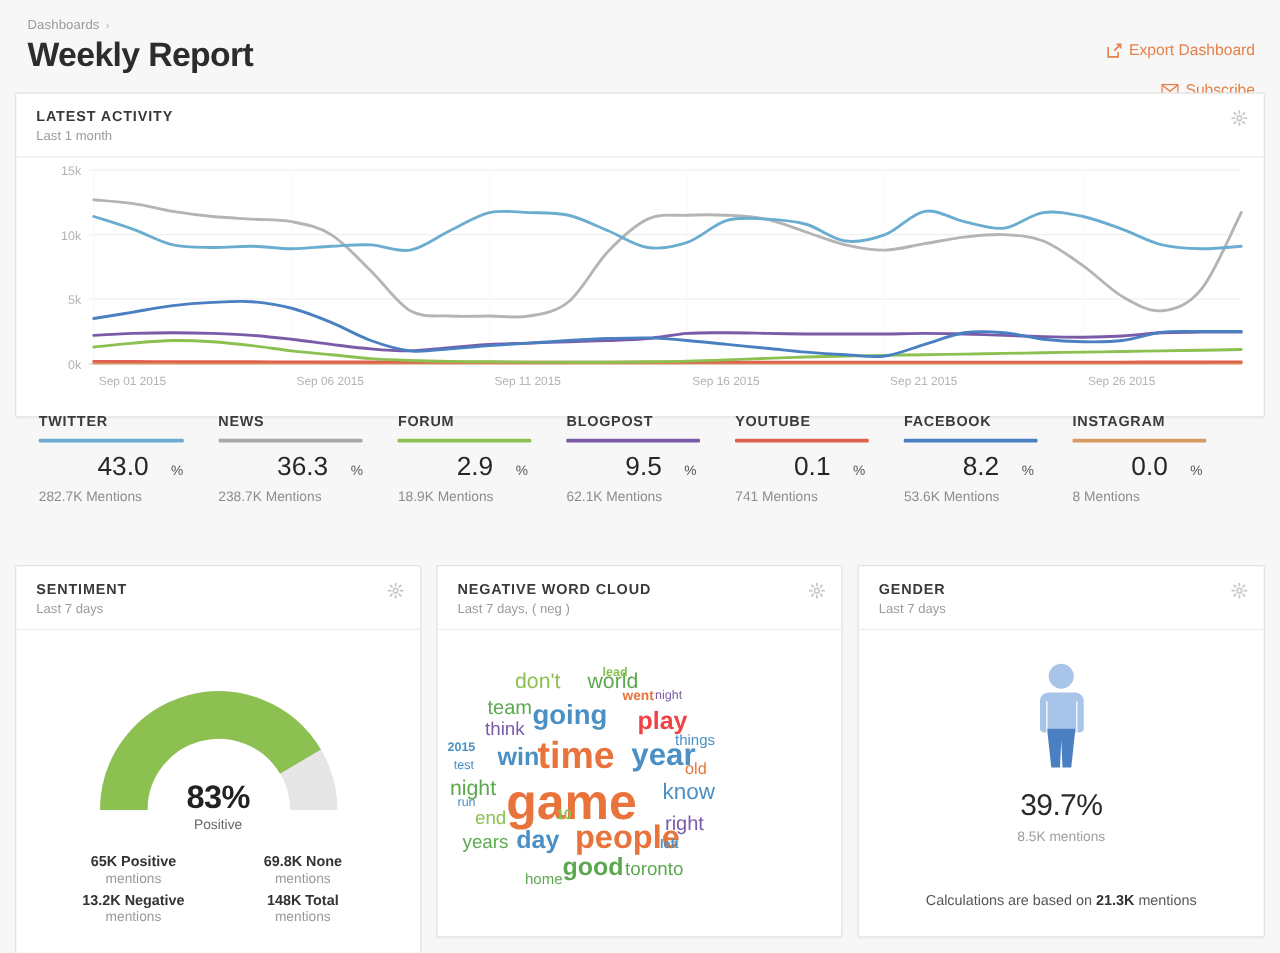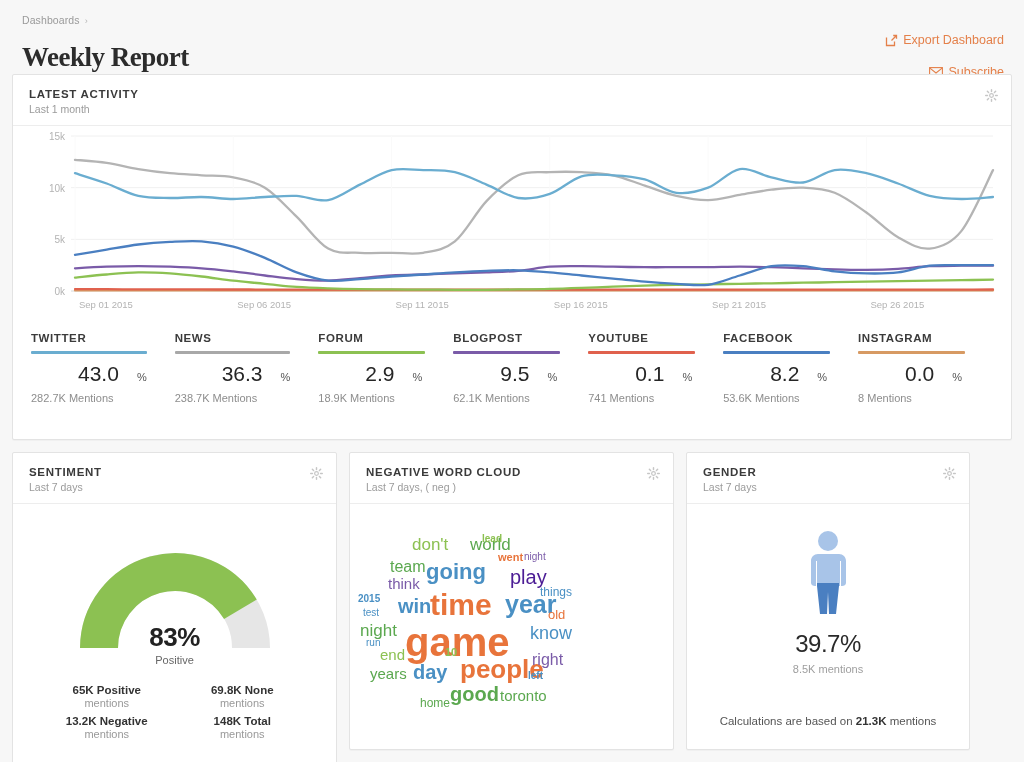--- a/index.html
+++ b/index.html
@@ -11,21 +11,21 @@
     overflow: hidden;
   }
   .page { width: 1024px; height: 762px; position: relative; }
 
   
   .header { padding: 14px 22px 0 22px; position: relative; height: 68px; }
   .breadcrumb { font-size: 10.5px; color: #9a9a9a; letter-spacing: .1px; }
   .breadcrumb .crumb-sep { margin-left: 5px; font-size: 9px; color: #b5b5b5; }
   .page-title {
     font-size: 27px; font-weight: bold; color: #2c2c2c;
-    letter-spacing: -.5px; margin-top: 17px; line-height: 1.1; font-family: Liberation Serif, serif;
+    letter-spacing: -.5px; margin-top: 4px; line-height: 1.1;
   }
   .header-actions {
     position: absolute; right: 20px; top: 33px;
     display: flex; align-items: flex-end; gap: 18px; flex-direction: column;
   }
   .action {
     display: flex; align-items: center; gap: 5px;
     font-size: 12.5px; color: #e4804a; cursor: pointer; white-space: nowrap;
   }
   .action svg { display: block; }
@@ -40,40 +40,40 @@
   .panel-head.bordered { border-bottom: 1px solid #ededed; }
   .panel-title {
     font-size: 11.5px; font-weight: bold; color: #3a3a3a;
     letter-spacing: .7px;
   }
   .panel-sub { font-size: 10.5px; color: #9b9b9b; margin-top: 3px; }
   .panel-sub .neg { }
   .panel-gear { position: absolute; right: 13px; top: 13px; cursor: pointer; }
 
   
-  .activity-panel { position: absolute; left: 12px; top: 74px; width: 1000px; height: 366px; }
+  .activity-panel { position: absolute; left: 12px; top: 74px; width: 1000px; height: 260px; }
   .chart-wrap { position: relative; width: 1000px; height: 200px; }
   .chart-svg { display: block; }
 
   
   .metrics { display: flex; padding: 0 18px 0 18px; margin-top: 6px; }
   .metric { flex: 1 1 0; padding-right: 28px; }
   .metric-name {
     font-size: 11.5px; font-weight: bold; color: #3b3b3b; letter-spacing: .6px;
   }
   .metric-bar { height: 3px; margin: 7px 0 9px 0; border-radius: 1px; }
   .metric-value { font-size: 21px; color: #262626; line-height: 1; display: flex; align-items: baseline; gap: 18px; margin-left: 47px; }
   .metric-value .pct { font-size: 11px; color: #555; font-weight: normal; }
   .metric-mentions { font-size: 11px; color: #8d8d8d; margin-top: 8px; }
 
   
   .bottom-row { position: absolute; left: 12px; top: 452px; display: flex; gap: 12px; }
   .sentiment-panel { width: 325px; height: 332px; position: relative; }
   .wordcloud-panel { width: 325px; height: 298px; position: relative; }
-  .gender-panel { width: 284px; height: 298px; position: relative; }
+  .gender-panel { width: 326px; height: 298px; position: relative; }
 
   
   .gauge-wrap { position: relative; width: 100%; height: 160px; margin-top: 14px; }
   .gauge-center {
     position: absolute; left: 0; right: 0; top: 104px; text-align: center;
   }
   .gauge-pct { font-size: 26px; font-weight: bold; color: #222; letter-spacing: -.5px; }
   .gauge-label { font-size: 11px; color: #666; margin-top: 1px; }
   .sent-stats {
     display: flex; margin-top: 6px; padding: 0 26px; text-align: center;
@@ -324,21 +324,21 @@
             </svg>
         </div>
       </div>
       <div class="cloud" id="cloud">
           <span style="left: 55px; top: 118px; font-size: 40px; color: rgb(232, 116, 59); font-weight: bold;">game</span>
           <span style="left: 80px; top: 86px; font-size: 30px; color: rgb(232, 116, 59); font-weight: bold;">time</span>
           <span style="left: 110px; top: 152px; font-size: 26px; color: rgb(232, 116, 59); font-weight: bold;">people</span>
           <span style="left: 155px; top: 88px; font-size: 25px; color: rgb(74, 144, 196); font-weight: bold;">year</span>
           <span style="left: 76px; top: 57px; font-size: 22px; color: rgb(74, 144, 196); font-weight: bold;">going</span>
           <span style="left: 100px; top: 180px; font-size: 20px; color: rgb(91, 168, 79); font-weight: bold;">good</span>
-          <span style="left: 160px; top: 63px; font-size: 20px; color: #4c1d95; font-weight: normal;">play</span>
+          <span style="left: 160px; top: 63px; font-size: 20px; color: #ef4444; font-weight: bold;">play</span>
           <span style="left: 48px; top: 92px; font-size: 20px; color: rgb(74, 144, 196); font-weight: bold;">win</span>
           <span style="left: 63px; top: 158px; font-size: 20px; color: rgb(74, 144, 196); font-weight: bold;">day</span>
           <span style="left: 180px; top: 120px; font-size: 18px; color: rgb(74, 144, 196); font-weight: normal;">know</span>
           <span style="left: 10px; top: 118px; font-size: 17px; color: rgb(91, 168, 79); font-weight: normal;">night</span>
           <span style="left: 120px; top: 32px; font-size: 17px; color: rgb(91, 168, 79); font-weight: normal;">world</span>
           <span style="left: 62px; top: 32px; font-size: 17px; color: rgb(140, 193, 82); font-weight: normal;">don't</span>
           <span style="left: 40px; top: 55px; font-size: 16px; color: rgb(91, 168, 79); font-weight: normal;">team</span>
           <span style="left: 182px; top: 148px; font-size: 16px; color: rgb(122, 91, 168); font-weight: normal;">right</span>
           <span style="left: 150px; top: 184px; font-size: 15px; color: rgb(91, 168, 79); font-weight: normal;">toronto</span>
           <span style="left: 38px; top: 72px; font-size: 15px; color: rgb(122, 91, 168); font-weight: normal;">think</span>

